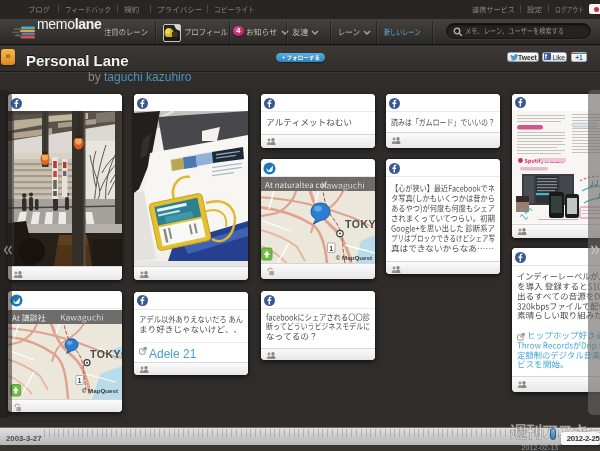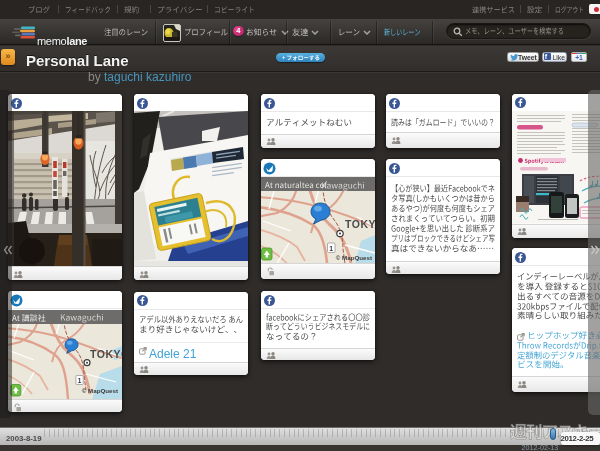--- a/index.html
+++ b/index.html
@@ -49,21 +49,21 @@
 <div id="navbar" class="tex"></div>
 <svg class="abs" style="left:12px;top:25.5px" width="24" height="14" viewBox="0 0 24 14">
 <rect x="2" y="2.2" width="7" height="1.6" rx="0.8" fill="#6b6865"></rect>
 <rect x="0" y="5.4" width="8" height="1.6" rx="0.8" fill="#5d5a57"></rect>
 <rect x="3" y="8.6" width="6" height="1.6" rx="0.8" fill="#6b6865"></rect>
 <rect x="9" y="0.6" width="14" height="2.6" rx="1.2" fill="#41b5c6"></rect>
 <rect x="8" y="3.7" width="15" height="2.6" rx="1.2" fill="#eda13e"></rect>
 <rect x="9.5" y="6.8" width="13.5" height="2.6" rx="1.2" fill="#5f78bd"></rect>
 <rect x="8.5" y="9.9" width="14.5" height="2.6" rx="1.2" fill="#d85138"></rect>
 </svg>
-<div class="abs" style="left:37px;top:35px;font-size:11px;color:#f4f4f4;letter-spacing:-0.3px">memo<b>lane</b></div>
+<div class="abs" style="left:37px;top:16px;font-size:14px;color:#f4f4f4;letter-spacing:-0.3px">memo<b>lane</b></div>
 <svg class="abs " style="left:104px;top:26.8px" width="45" height="10.8" viewBox="0 -8.2 45 10.8">
     <path transform="scale(0.8943 1)" d="M0.8 -6.4C1.3 -6.1 2 -5.7 2.3 -5.5L2.7 -6C2.4 -6.3 1.7 -6.6 1.1 -6.8ZM0.3 -4.1C0.9 -3.9 1.6 -3.6 1.9 -3.3L2.2 -3.8C1.9 -4.1 1.2 -4.4 0.6 -4.6ZM0.6 0.1 1.1 0.5C1.6 -0.2 2.2 -1.2 2.6 -2.1L2.2 -2.5C1.7 -1.6 1.1 -0.5 0.6 0.1ZM2.8 -5.1V-4.5H4.9V-2.8H3.1V-2.2H4.9V-0.2H2.5V0.4H7.9V-0.2H5.5V-2.2H7.4V-2.8H5.5V-4.5H7.7V-5.1H5.7L6.1 -5.6C5.7 -6 4.9 -6.6 4.2 -6.9L3.8 -6.4C4.5 -6.1 5.3 -5.5 5.7 -5.1Z M10.1 -3.9H14.4V-2.5H10.1ZM10.1 -4.4V-5.8H14.4V-4.4ZM10.1 -1.9H14.4V-0.5H10.1ZM9.5 -6.4V0.6H10.1V0H14.4V0.6H15.1V-6.4Z M20.3 -5.3C20.2 -4.5 20 -3.7 19.8 -3.1C19.4 -1.7 19 -1.1 18.6 -1.1C18.2 -1.1 17.8 -1.6 17.8 -2.6C17.8 -3.7 18.7 -5.1 20.3 -5.3ZM21 -5.3C22.4 -5.2 23.2 -4.1 23.2 -2.9C23.2 -1.5 22.1 -0.7 21.1 -0.5C20.9 -0.4 20.6 -0.4 20.4 -0.4L20.8 0.3C22.7 0 23.8 -1.1 23.8 -2.9C23.8 -4.5 22.6 -5.9 20.7 -5.9C18.7 -5.9 17.1 -4.3 17.1 -2.6C17.1 -1.2 17.9 -0.4 18.6 -0.4C19.3 -0.4 20 -1.2 20.5 -2.9C20.7 -3.7 20.9 -4.5 21 -5.3Z M26.4 -0.3 26.9 0.1C27 0.1 27.2 0 27.2 0C29.3 -0.6 31 -1.6 32 -2.9L31.7 -3.5C30.7 -2.2 28.7 -1.1 27.2 -0.7C27.2 -1.1 27.2 -4.6 27.2 -5.4C27.2 -5.6 27.2 -5.9 27.2 -6.1H26.4C26.5 -5.9 26.5 -5.6 26.5 -5.4C26.5 -4.6 26.5 -1.2 26.5 -0.7C26.5 -0.5 26.5 -0.4 26.4 -0.3Z M33.6 -3.6V-2.7C33.9 -2.8 34.3 -2.8 34.8 -2.8C35.4 -2.8 38.7 -2.8 39.3 -2.8C39.6 -2.8 40 -2.8 40.2 -2.7V-3.6C40 -3.5 39.7 -3.5 39.3 -3.5C38.7 -3.5 35.4 -3.5 34.8 -3.5C34.3 -3.5 33.9 -3.5 33.6 -3.6Z M42.9 -6 42.4 -5.5C43 -5.1 44 -4.2 44.4 -3.8L45 -4.3C44.5 -4.8 43.4 -5.6 42.9 -6ZM42.2 -0.5 42.6 0.2C44 -0.1 45 -0.6 45.8 -1.1C47.1 -1.9 48 -3 48.6 -4L48.2 -4.7C47.7 -3.7 46.7 -2.5 45.4 -1.7C44.7 -1.2 43.6 -0.7 42.2 -0.5Z" fill="#c9c7c4"></path>
   </svg>
 <svg class="abs" style="left:163px;top:23.5px" width="18" height="18" viewBox="0 0 18 18">
     <rect width="18" height="18" rx="1.5" fill="#17150f"></rect>
     <rect x="1" y="1" width="16" height="16" fill="#26231a"></rect>
     <polygon points="11,1 17,1 17,7 13,5" fill="#ddd8cc"></polygon>
     <ellipse cx="6" cy="9" rx="4.5" ry="5" fill="#c9b52e"></ellipse>
     <ellipse cx="5" cy="7.5" rx="2.5" ry="3" fill="#e8d84a"></ellipse>
     <rect x="9" y="8" width="5" height="8" fill="#3a3425"></rect>
@@ -671,14 +671,14 @@
     <path d="M1.5 1 L4.5 5 L1.5 9 M5.5 1 L8.5 5 L5.5 9" stroke="#c9c7c4" stroke-width="1.3" fill="none"></path>
   </svg>
 <div class="abs" style="left:0;top:427px;width:600px;height:18px;background:linear-gradient(#e0e0e0,#b6b6b6);border-top:1px solid #6a6a68"></div>
 <div class="abs" style="left:44px;top:429px;width:556px;height:8px;background:repeating-linear-gradient(90deg,rgba(95,95,95,0.3) 0 1px,transparent 1px 4.8px)"></div>
 <div class="abs" style="left:0;top:445px;width:600px;height:6px;background:#37342f"></div>
 <svg class="abs" style="left:510px;top:421px" width="94" height="22" viewBox="0 -17 94 22">
     <path d="M0.5 -13.1C1.4 -12.2 2.4 -10.9 2.8 -10.1L4.5 -11.3C4.1 -12.1 3 -13.3 2.1 -14.1ZM4.3 -7.8H0.6V-5.9H2.4V-2.2C1.8 -1.6 1 -1 0.4 -0.6L1.3 1.4C2.2 0.6 2.8 -0.1 3.5 -0.7C4.5 0.6 5.9 1.1 8 1.2C10.1 1.3 13.9 1.3 16 1.2C16.1 0.6 16.4 -0.3 16.6 -0.8C14.2 -0.6 10.1 -0.5 8 -0.6C6.2 -0.7 4.9 -1.2 4.3 -2.3ZM5.8 -14V-9.6C5.8 -7.4 5.7 -4.5 4.4 -2.4C4.8 -2.2 5.7 -1.7 6 -1.4C7.4 -3.6 7.7 -7.1 7.7 -9.6V-12.3H13.7V-3.2C13.7 -3 13.7 -2.9 13.4 -2.9C13.2 -2.9 12.5 -2.9 11.9 -2.9C12.1 -2.5 12.4 -1.7 12.4 -1.2C13.6 -1.2 14.3 -1.3 14.9 -1.5C15.4 -1.8 15.6 -2.3 15.6 -3.2V-14ZM9.8 -12.1V-11.2H8.1V-9.8H9.8V-8.9H8.1V-7.6H13.3V-8.9H11.4V-9.8H13.2V-11.2H11.4V-12.1ZM8.3 -6.9V-2.2H9.8V-3H12.9V-6.9ZM9.8 -5.6H11.3V-4.4H9.8Z M25.6 -12.4V-2.8H27.7V-12.4ZM29.3 -14.1V-1.1C29.3 -0.7 29.1 -0.6 28.8 -0.6C28.4 -0.6 27.2 -0.6 26 -0.7C26.3 -0.1 26.6 0.9 26.8 1.5C28.4 1.5 29.6 1.5 30.4 1.1C31.1 0.8 31.4 0.2 31.4 -1.1V-14.1ZM16.1 -7.9V-5.9H19.3V1.5H21.4V-5.9H24.7V-7.9H21.4V-11.5H24.2V-13.5H16.6V-11.5H19.3V-7.9Z M47.4 -11.5 46.1 -12.8C45.8 -12.7 44.8 -12.6 44.4 -12.6C43.5 -12.6 36.2 -12.6 35.2 -12.6C34.5 -12.6 33.8 -12.7 33.1 -12.8V-10.4C33.9 -10.5 34.5 -10.5 35.2 -10.5C36.2 -10.5 43 -10.5 44.1 -10.5C43.6 -9.7 42.3 -8.2 40.9 -7.4L42.7 -6C44.4 -7.2 46 -9.3 46.8 -10.6C46.9 -10.9 47.2 -11.3 47.4 -11.5ZM40.5 -9.2H38C38.1 -8.7 38.2 -8.2 38.2 -7.7C38.2 -4.9 37.7 -3.1 35.6 -1.6C35 -1.1 34.3 -0.9 33.8 -0.7L35.8 1C40.4 -1.5 40.5 -5 40.5 -9.2Z M61 -11.5 59.6 -12.6C59.2 -12.4 58.6 -12.3 57.8 -12.3C57.1 -12.3 52.7 -12.3 51.8 -12.3C51.3 -12.3 50.3 -12.4 49.8 -12.5V-10C50.2 -10.1 51.1 -10.2 51.8 -10.2C52.6 -10.2 56.9 -10.2 57.6 -10.2C57.2 -9 56.2 -7.3 55.1 -6C53.5 -4.2 50.8 -2.1 48.1 -1.1L49.8 0.7C52.2 -0.4 54.4 -2.2 56.2 -4C57.8 -2.5 59.4 -0.8 60.5 0.7L62.5 -0.9C61.5 -2.2 59.4 -4.3 57.7 -5.8C58.9 -7.3 59.8 -9.1 60.4 -10.5C60.5 -10.8 60.8 -11.3 61 -11.5Z M64 -5 64.4 -2.7C64.8 -2.8 65.4 -2.9 66.1 -3.1L70.2 -3.8L70.8 -0.7C70.9 -0.2 70.9 0.4 71 1.1L73.5 0.6C73.3 0.1 73.1 -0.5 73 -1.1L72.4 -4.1L76.1 -4.7C76.7 -4.8 77.4 -4.9 77.9 -5L77.4 -7.2C77 -7.1 76.4 -6.9 75.7 -6.8C74.9 -6.6 73.6 -6.4 72 -6.2L71.5 -8.9L74.9 -9.4C75.4 -9.5 76.1 -9.6 76.5 -9.6L76.1 -11.8C75.6 -11.7 75 -11.6 74.5 -11.5L71.1 -10.9L70.8 -12.5C70.7 -12.9 70.7 -13.5 70.6 -13.8L68.2 -13.4C68.4 -13 68.5 -12.6 68.6 -12.1L68.9 -10.6C67.4 -10.4 66.1 -10.2 65.5 -10.1C65 -10 64.5 -10 63.9 -10L64.4 -7.6C65 -7.8 65.4 -7.9 66 -8L69.3 -8.5L69.8 -5.8L65.7 -5.2C65.2 -5.1 64.4 -5 64 -5Z M79.6 -7.9V-5.2C80.2 -5.2 81.3 -5.3 82.3 -5.3C84.3 -5.3 89.9 -5.3 91.4 -5.3C92.1 -5.3 93 -5.2 93.4 -5.2V-7.9C93 -7.8 92.2 -7.8 91.4 -7.8C89.9 -7.8 84.3 -7.8 82.3 -7.8C81.4 -7.8 80.2 -7.8 79.6 -7.9Z" fill="#e8e8e8" fill-opacity="0.62" stroke="#55524e" stroke-width="0.7" stroke-opacity="0.5"></path>
   </svg>
 <div class="abs" style="left:550px;top:427.5px;width:6px;height:12.5px;border-radius:3px;background:linear-gradient(#85bce8,#3a74a8);border:1px solid #2a5a88"></div>
 <div class="abs" style="left:521.5px;top:442.5px;font-size:7.2px;font-weight:normal;color:#8a97a8">2012-02-13</div>
-<div class="abs" style="left:6px;top:433.5px;font-size:7.8px;font-weight:bold;color:#4a4a4a">2003-8-19</div>
+<div class="abs" style="left:6px;top:433.5px;font-size:7.8px;font-weight:bold;color:#4a4a4a">2003-3-27</div>
 <div class="abs" style="left:560.5px;top:431.5px;width:39px;height:13px;background:rgba(252,252,252,0.95);border-radius:3px;box-shadow:0 1px 2px rgba(0,0,0,0.3)"></div>
-<div class="abs" style="left:560.5px;top:433.5px;width:39px;text-align:left;font-size:7.8px;font-weight:bold;color:#333;letter-spacing:-0.3px">2012-2-25</div>
+<div class="abs" style="left:560.5px;top:433.5px;width:39px;text-align:right;font-size:7.8px;font-weight:bold;color:#333;letter-spacing:-0.3px">2012-2-25</div>
 </body></html>

